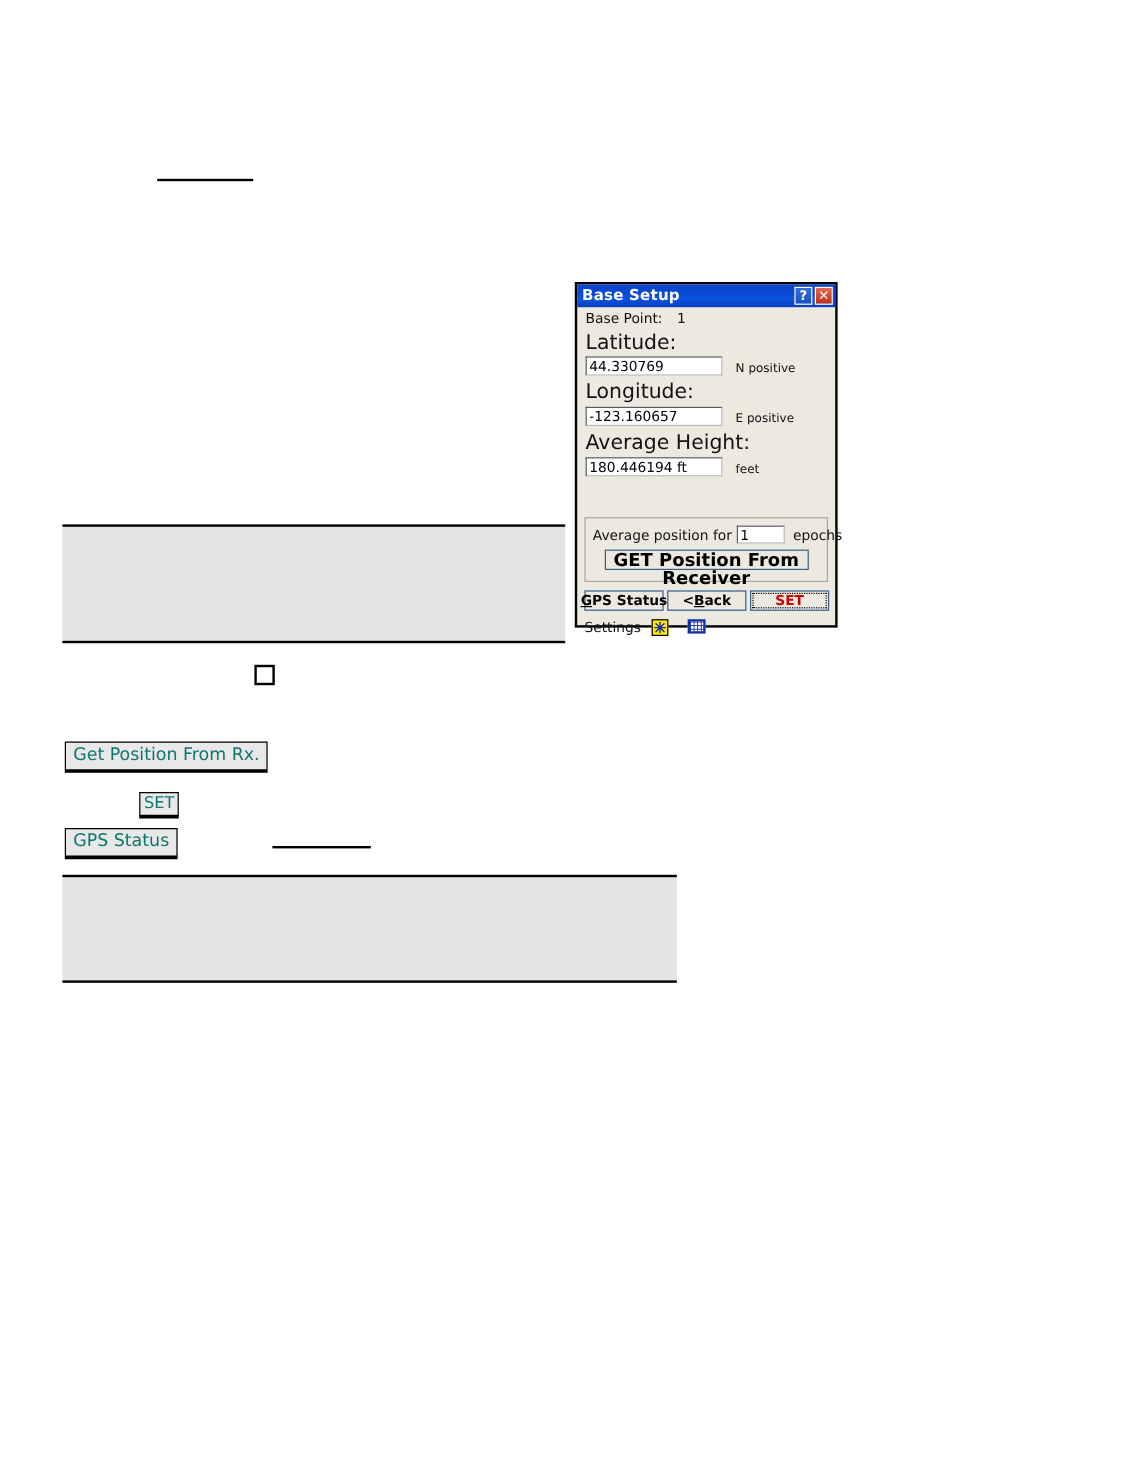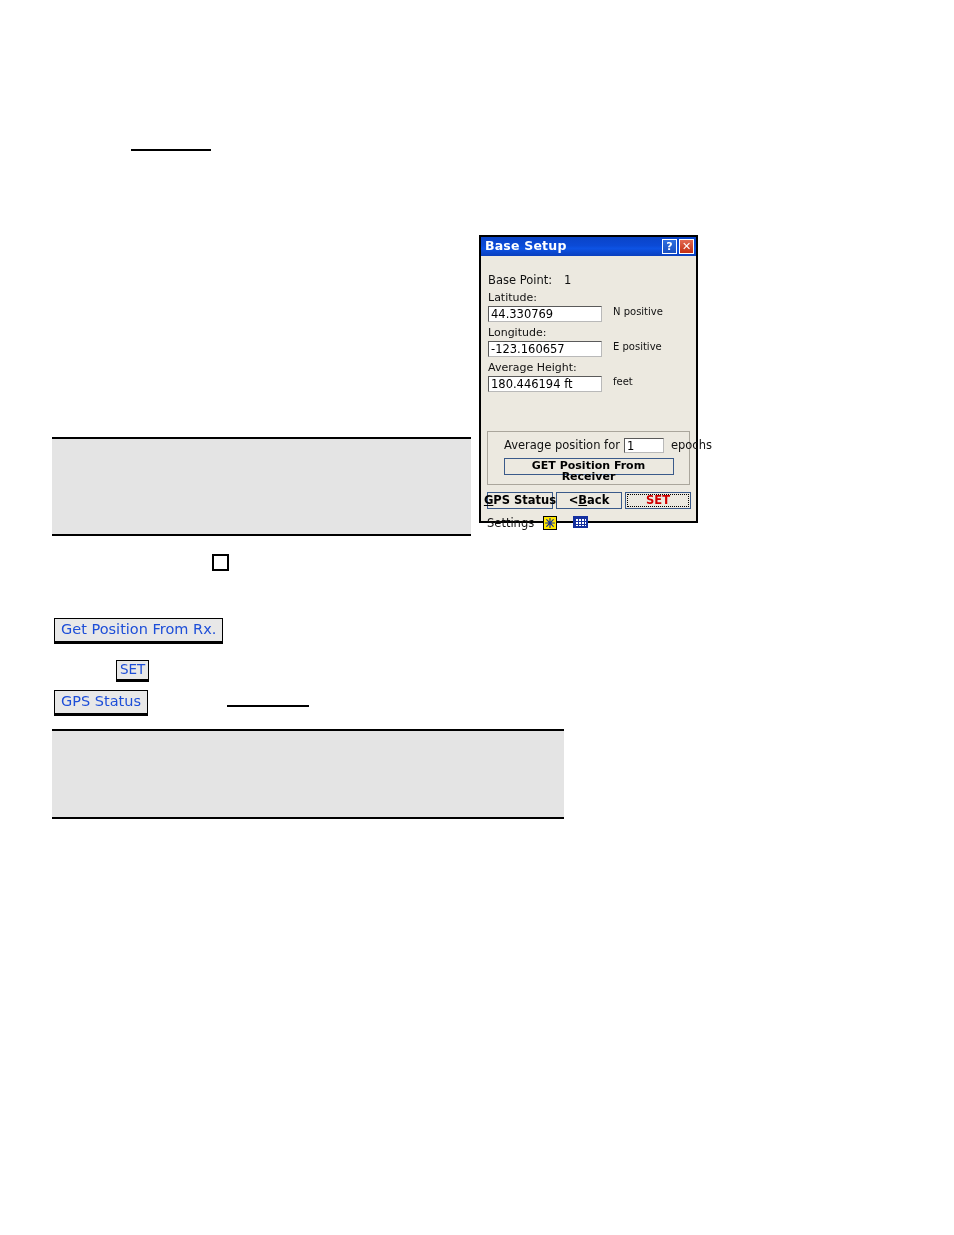--- a/index.html
+++ b/index.html
@@ -33,21 +33,21 @@
     border: 2px solid #000000;
     background: #ffffff;
     box-sizing: border-box;
   }
   .inline-btn {
     position: absolute;
     background: #e8e8e8;
     border: 1px solid #000000;
     box-sizing: border-box;
     font-size: 14.5px;
-    color: #1d4ed8;
+    color: #0f766e;
     line-height: 1;
     padding: 3px 6px 4px 6px;
     white-space: nowrap;
     font-family: "DejaVu Sans", sans-serif;
   }
   .inline-btn.underlined {
     border-bottom-width: 3px;
   }
   .inline-btn.tight {
     padding: 2px 3px 2px 3px;
@@ -98,46 +98,46 @@
     line-height: 1;
   }
   .tb-help {
     background: linear-gradient(to bottom, #2f6fe0, #1a4fc0);
   }
   .tb-close {
     background: linear-gradient(to bottom, #e36a52, #c32e12);
   }
 
   .dlg-body {
-    padding: 18px 7px 0 7px;
+    padding: 3px 7px 0 7px;
     position: relative;
     height: calc(100% - 19px);
     box-sizing: border-box;
   }
   .dlg-row {
     font-size: 11.5px;
     color: #111111;
     line-height: 1.1;
     white-space: nowrap;
   }
   .base-point {
     margin-bottom: 5px;
   }
   .base-point .bp-value {
     margin-left: 12px;
   }
   .field-label {
-    font-size: 11px;
+    font-size: 17px;
     color: #111111;
     margin-bottom: 2px;
     line-height: 1.1;
   }
   .field-line {
     display: flex;
-    align-items: flex-start;
+    align-items: flex-end;
     margin-bottom: 5px;
   }
   .txt-input {
     width: 114px;
     height: 16px;
     background: #ffffff;
     border: 1px solid #5a5a5a;
     border-right-color: #b9b9b9;
     border-bottom-color: #b9b9b9;
     box-sizing: border-box;
@@ -161,24 +161,24 @@
     right: 6px;
     top: 175px;
     height: 54px;
     border: 1px solid #aaa69c;
     background: transparent;
     box-sizing: border-box;
     padding: 6px 6px 0 6px;
   }
   .avg-row {
     display: flex;
-    font-size: 11.5px;
-    color: #111111;
-    white-space: nowrap;
-    margin-left: 10px;
+    align-items: center;
+    font-size: 11.5px;
+    color: #111111;
+    white-space: nowrap;
   }
   .avg-input {
     width: 40px;
     height: 15px;
     background: #ffffff;
     border: 1px solid #5a5a5a;
     border-right-color: #b9b9b9;
     border-bottom-color: #b9b9b9;
     box-sizing: border-box;
     font-family: "DejaVu Sans", sans-serif;
@@ -190,21 +190,21 @@
   }
   .get-pos-btn {
     margin: 5px auto 0 auto;
     display: block;
     width: 170px;
     height: 17px;
     background: #ece9e0;
     border: 1px solid #3a5a8a;
     box-sizing: border-box;
     font-family: "DejaVu Sans", sans-serif;
-    font-size: 11px;
+    font-size: 15px;
     font-weight: bold;
     color: #000000;
     line-height: 1;
     cursor: default;
   }
 
   .btn-bar {
     position: absolute;
     left: 6px;
     right: 5px;

